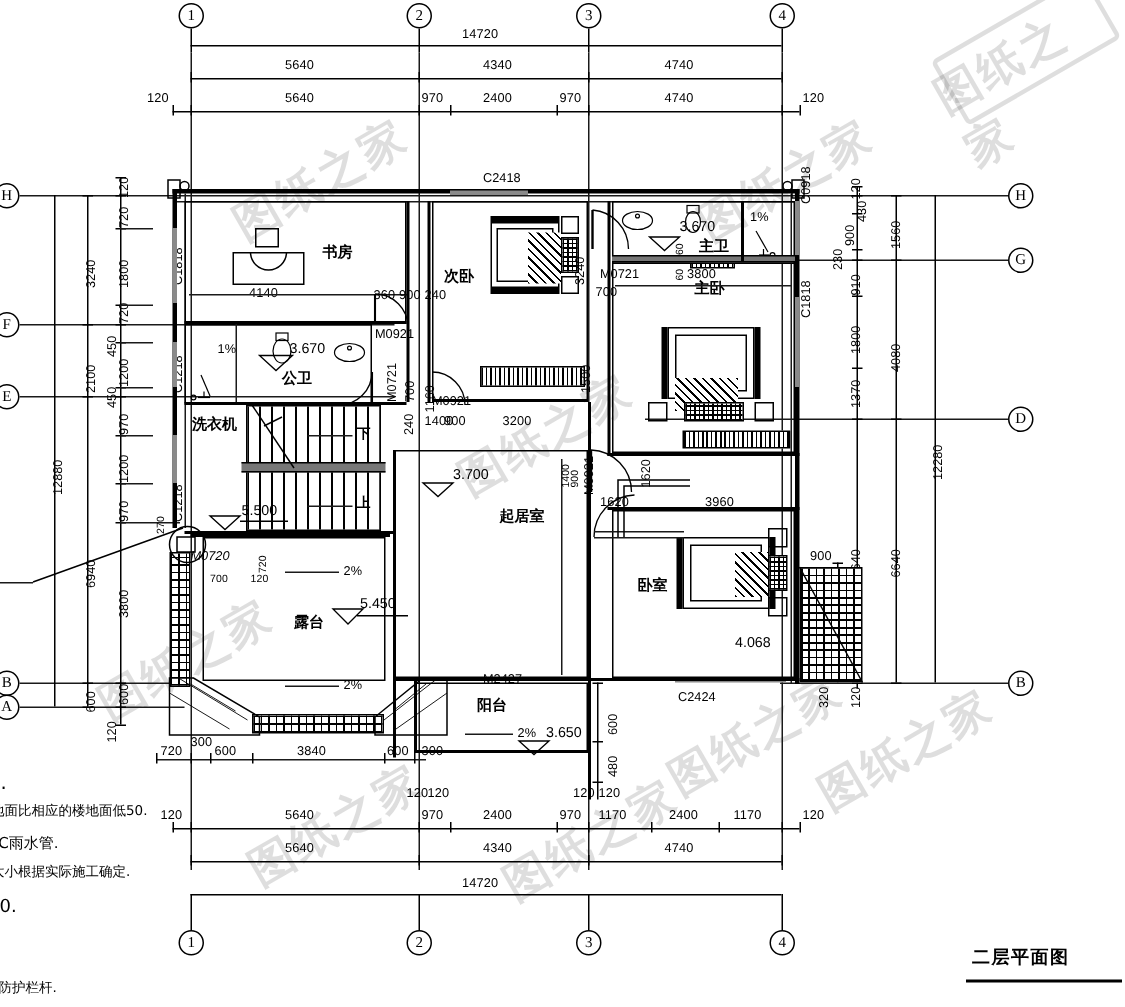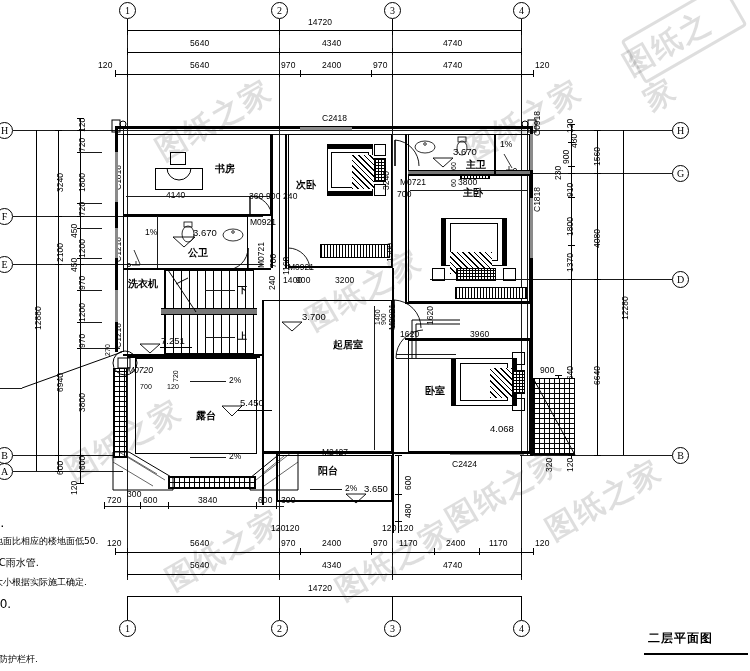--- a/index.html
+++ b/index.html
@@ -301,21 +301,21 @@
   <div class="room-in stairlines" style="left:164px;top:270px;width:90px;height:84px;"></div>
   <div class="wall" style="left:161px;top:308px;width:96px;height:5px;background:#777;border-top:1px solid #000;border-bottom:1px solid #000;"></div>
   <svg style="left:166px;top:270px;width:40px;height:44px;">
     <line x1="2" y1="0" x2="30" y2="42" stroke="#000" stroke-width="1"></line>
     <line x1="10" y1="14" x2="22" y2="8" stroke="#000" stroke-width="1"></line>
   </svg>
   <div class="txt rm" style="left:238px;top:286px;font-size:9px;">下</div>
   <div class="txt rm" style="left:238px;top:332px;font-size:9px;">上</div>
   <div class="ln hl thin" style="left:205px;top:337px;width:30px;"></div>
   <div class="ln hl thin" style="left:205px;top:290px;width:30px;"></div>
-  <div class="txt elev" style="left:161px;top:336px;">7.251</div>
+  <div class="txt elev" style="left:161px;top:336px;">5.500</div>
   <div class="ln hl" style="left:160px;top:347px;width:32px;"></div>
   <svg style="left:140px;top:344px;width:20px;height:9px;">
     <polygon points="0,0 20,0 10,9" fill="none" stroke="#000" stroke-width="0.9"></polygon>
   </svg>
 
   <div class="room-in" style="left:288px;top:134px;width:104px;height:134px;"></div>
   <div class="txt rm" style="left:296px;top:180px;">次卧</div>
 
   <div class="room-in" style="left:327px;top:148px;width:46px;height:44px;"></div>
   <div class="room-in" style="left:331px;top:152px;width:38px;height:36px;"></div>

